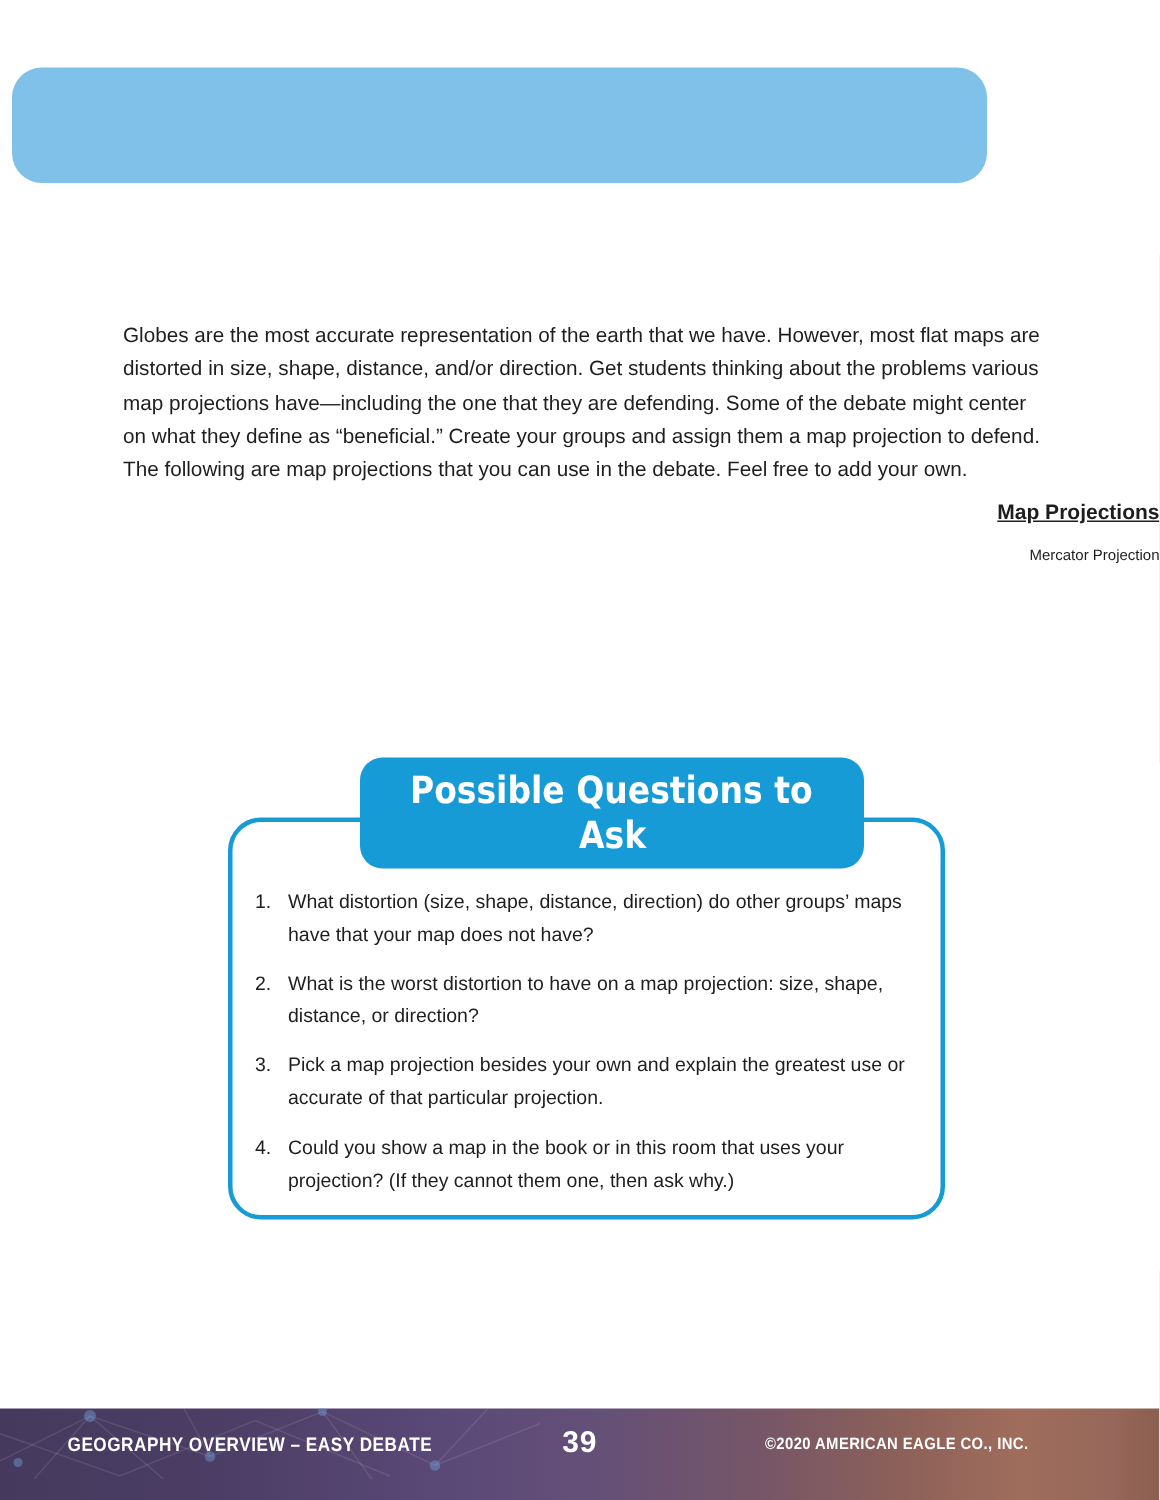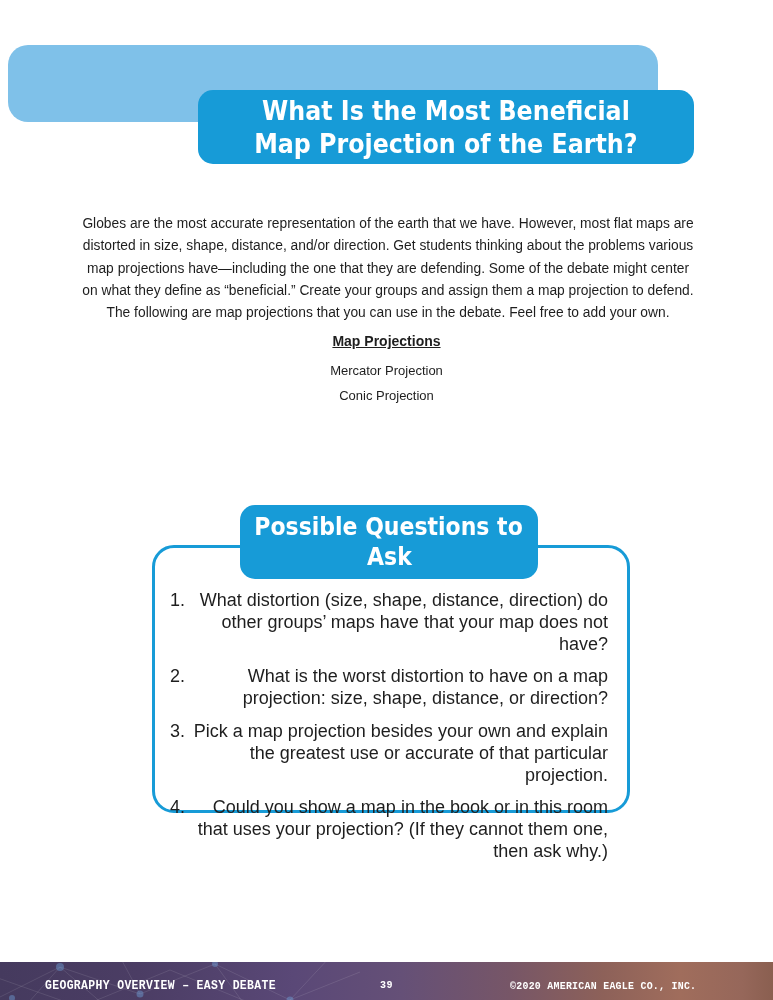--- a/index.html
+++ b/index.html
@@ -46,55 +46,55 @@
     letter-spacing: 0px;
   }
 
   
   .intro {
     position: absolute;
     left: 82px; top: 199px;
     width: 612px;
     font-size: 13.8px;
     line-height: 22.4px;
-    text-align: center;
+    text-align: left;
   }
 
   
   .projections {
     position: absolute;
     left: 0; top: 333px;
     width: 100%;
-    text-align: center;
+    text-align: right;
   }
   .projections-heading {
     font-weight: bold;
     text-decoration: underline;
     font-size: 14px;
     margin-bottom: 9px;
   }
   .projection-item {
-    font-size: 13px;
+    font-size: 10px;
     line-height: 25.2px;
   }
 
   
   .questions-box {
     position: absolute;
     left: 152px; top: 545px;
     width: 472px; height: 262px;
     background: #ffffff;
     border: 3px solid #179bd7;
     border-radius: 22px;
     z-index: 1;
   }
   .questions-header {
     position: absolute;
     left: 240px; top: 505px;
-    width: 298px; height: 74px;
+    width: 336px; height: 74px;
     background: #179bd7;
     border-radius: 15px;
     z-index: 2;
     display: flex;
     flex-direction: column;
     align-items: center;
     justify-content: center;
   }
   .questions-header .hline {
     color: #ffffff;
@@ -113,40 +113,38 @@
     list-style: none;
     counter-reset: q;
     z-index: 3;
   }
   .question-item {
     position: relative;
     counter-increment: q;
     padding-left: 40px;
     padding-right: 16px;
     margin-bottom: 11px;
-    font-size: 18px;
+    font-size: 13px;
     line-height: 21.8px;
-    text-align: right;
   }
   .question-item::before {
     content: counter(q) ".";
     position: absolute;
     left: 18px; top: 0;
   }
 
   
   .footer {
     position: absolute;
     left: 0; bottom: 0;
-    width: 773px; height: 38px;
+    width: 773px; height: 61px;
     background: linear-gradient(90deg,
       #453a5e 0%, #4b3d64 18%, #5a4877 38%, #655077 52%,
       #775667 66%, #8d6159 78%, #a06d5c 88%, #96675a 96%, #8a5f50 100%);
     z-index: 4;
-    font-family: Liberation Mono, monospace;
   }
   .footer-pattern {
     position: absolute;
     left: 0; top: 0;
     pointer-events: none;
   }
   .footer-left {
     position: absolute;
     left: 45px; top: 0; height: 47px;
     display: flex; align-items: center;
@@ -157,21 +155,21 @@
     white-space: nowrap;
     transform: scaleX(0.88);
     transform-origin: left center;
   }
   .footer-page {
     position: absolute;
     left: 0; top: 0; width: 773px; height: 47px;
     display: flex; align-items: center; justify-content: center;
     color: #ffffff;
     font-weight: bold;
-    font-size: 10px;
+    font-size: 20px;
     letter-spacing: 0.5px;
     border-radius: 15px;
   }
   .footer-right {
     position: absolute;
     left: 510px; top: 0; height: 47px;
     display: flex; align-items: center;
     color: #ffffff;
     font-weight: bold;
     font-size: 11px;
@@ -180,31 +178,26 @@
     transform: scaleX(0.9);
     transform-origin: left center;
   }
 </style>
 </head>
 <body>
 
 <div class="page">
 
   <div class="band-light"></div>
-  <div class="title-box">
-    <div class="title-line">What Is the Most Beneficial</div>
-    <div class="title-line">Map Projection of the Earth?</div>
-  </div>
 
   <p class="intro">Globes are the most accurate representation of the earth that we have. However, most flat maps are distorted in size, shape, distance, and/or direction. Get students thinking about the problems various map projections have—including the one that they are defending. Some of the debate might center on what they define as “beneficial.” Create your groups and assign them a map projection to defend. The following are map projections that you can use in the debate. Feel free to add your own.</p>
 
   <div class="projections">
     <div class="projections-heading">Map Projections</div>
     <div class="projection-item">Mercator Projection</div>
-    <div class="projection-item">Conic Projection</div>
   </div>
 
   <div class="questions-box"></div>
   <div class="questions-header">
     <div class="hline">Possible Questions to</div>
     <div class="hline">Ask</div>
   </div>
   <ol class="questions-list">
     <li class="question-item">What distortion (size, shape, distance, direction) do other groups’ maps have that your map does not have?</li>
     <li class="question-item">What is the worst distortion to have on a map projection: size, shape, distance, or direction?</li>

